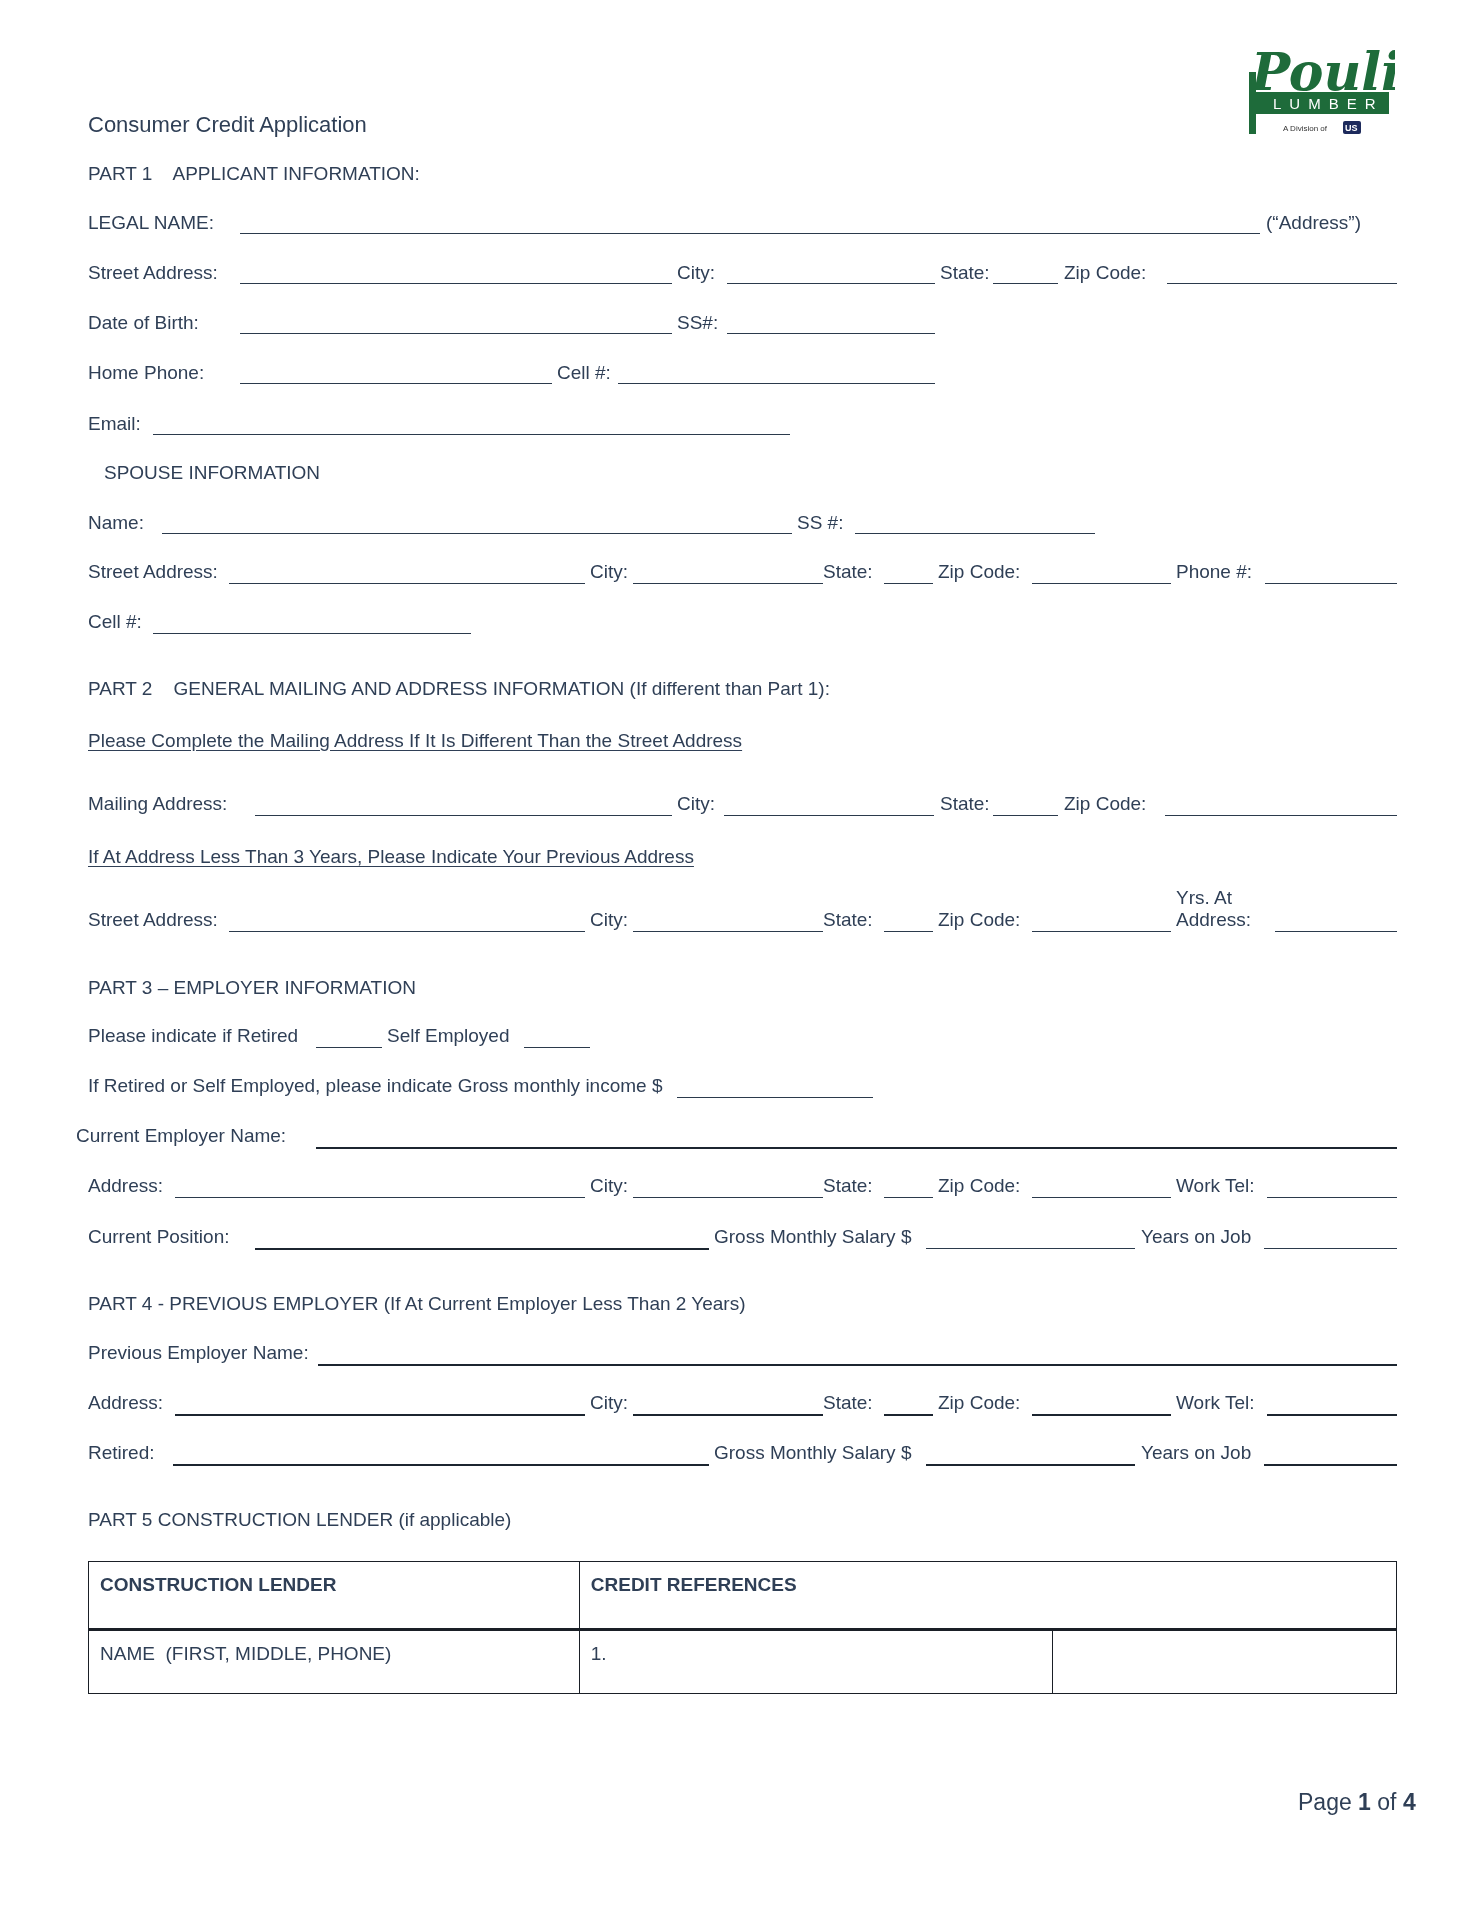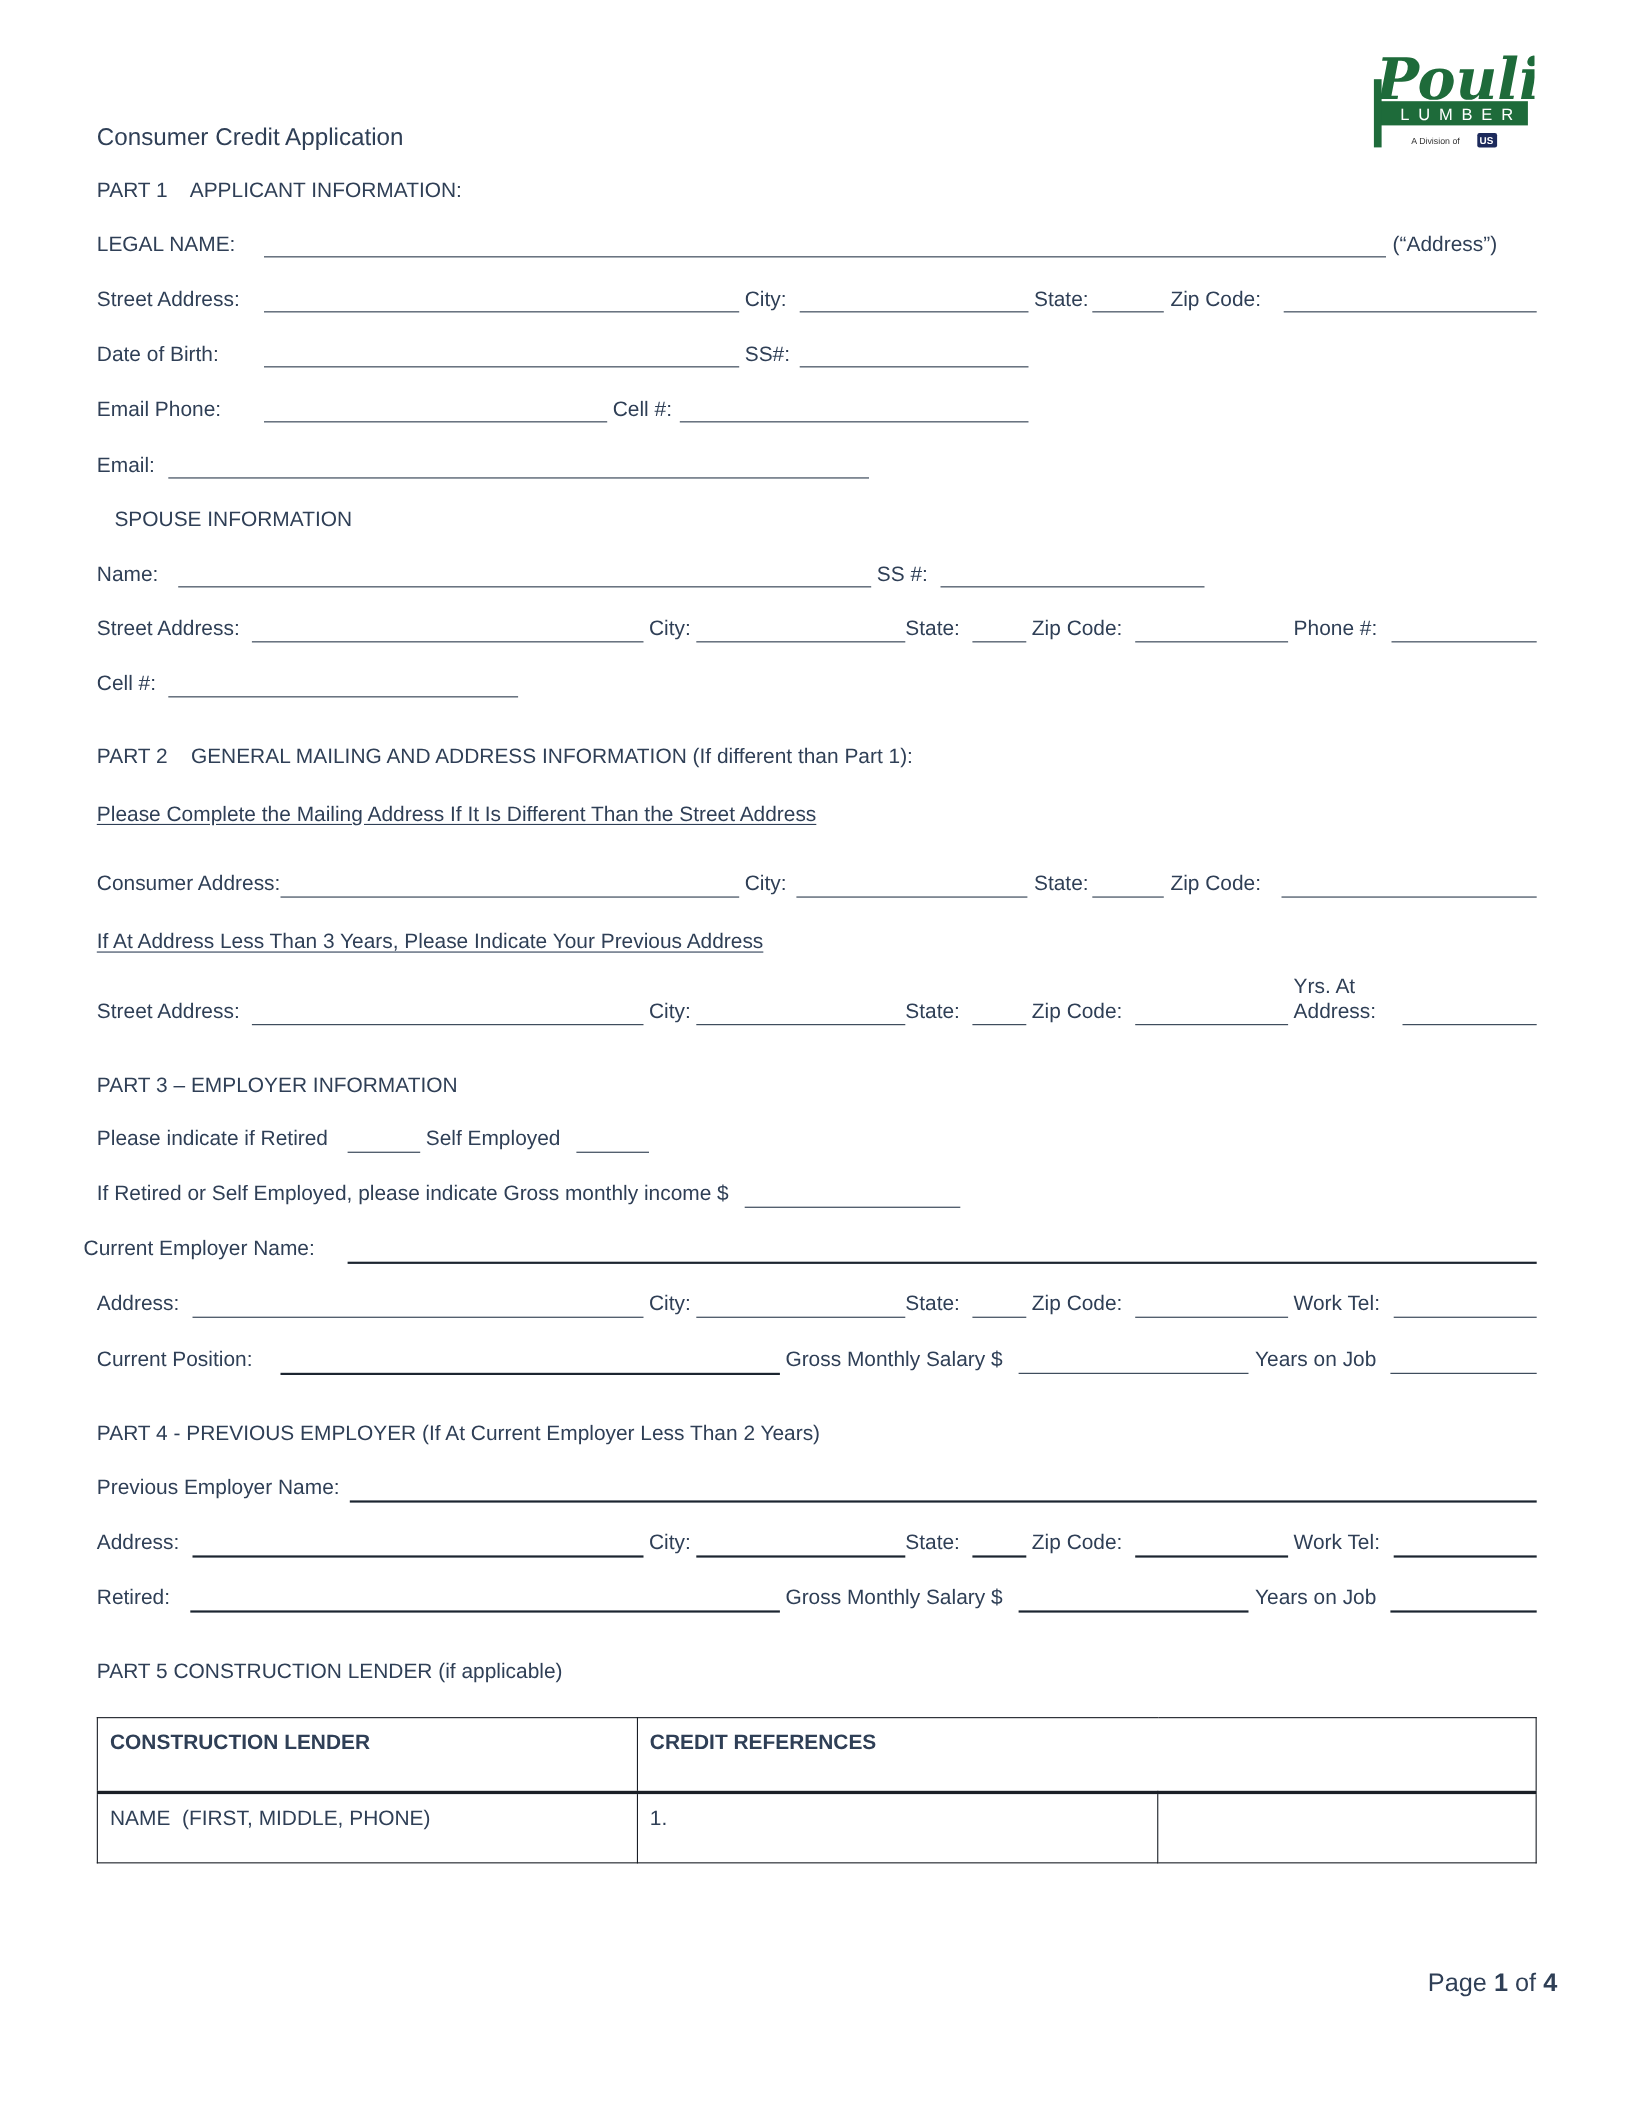--- a/index.html
+++ b/index.html
@@ -49,21 +49,21 @@
 <div class="t" style="left:940px;top:263px">State:</div>
 <div class="ln" style="left:993px;top:283px;width:65px"></div>
 <div class="t" style="left:1064px;top:263px">Zip Code:</div>
 <div class="ln" style="left:1167px;top:283px;width:230px"></div>
 
 <div class="t" style="left:88px;top:313px">Date of Birth:</div>
 <div class="ln" style="left:240px;top:333px;width:432px"></div>
 <div class="t" style="left:677px;top:313px">SS#:</div>
 <div class="ln" style="left:727px;top:333px;width:208px"></div>
 
-<div class="t" style="left:88px;top:363px">Email Phone:</div>
+<div class="t" style="left:88px;top:363px">Home Phone:</div>
 <div class="ln" style="left:240px;top:383px;width:312px"></div>
 <div class="t" style="left:557px;top:363px">Cell #:</div>
 <div class="ln" style="left:618px;top:383px;width:317px"></div>
 
 <div class="t" style="left:88px;top:414px">Email:</div>
 <div class="ln" style="left:153px;top:434px;width:637px"></div>
 
 <div class="t" style="left:104px;top:463px">SPOUSE INFORMATION</div>
 
 <div class="t" style="left:88px;top:513px">Name:</div>
@@ -81,21 +81,21 @@
 <div class="ln" style="left:1032px;top:583px;width:139px"></div>
 <div class="t" style="left:1176px;top:562px">Phone #:</div>
 <div class="ln" style="left:1265px;top:583px;width:132px"></div>
 
 <div class="t" style="left:88px;top:612px">Cell #:</div>
 <div class="ln" style="left:153px;top:633px;width:318px"></div>
 
 <div class="t" style="left:88px;top:679px;white-space:pre">PART 2    GENERAL MAILING AND ADDRESS INFORMATION (If different than Part 1):</div>
 <div class="t u" style="left:88px;top:731px">Please Complete the Mailing Address If It Is Different Than the Street Address</div>
 
-<div class="t" style="left:88px;top:794px">Consumer Address:</div>
+<div class="t" style="left:88px;top:794px">Mailing Address:</div>
 <div class="ln" style="left:255px;top:815px;width:417px"></div>
 <div class="t" style="left:677px;top:794px">City:</div>
 <div class="ln" style="left:724px;top:815px;width:210px"></div>
 <div class="t" style="left:940px;top:794px">State:</div>
 <div class="ln" style="left:993px;top:815px;width:65px"></div>
 <div class="t" style="left:1064px;top:794px">Zip Code:</div>
 <div class="ln" style="left:1165px;top:815px;width:232px"></div>
 
 <div class="t u" style="left:88px;top:847px">If At Address Less Than 3 Years, Please Indicate Your Previous Address</div>
 

